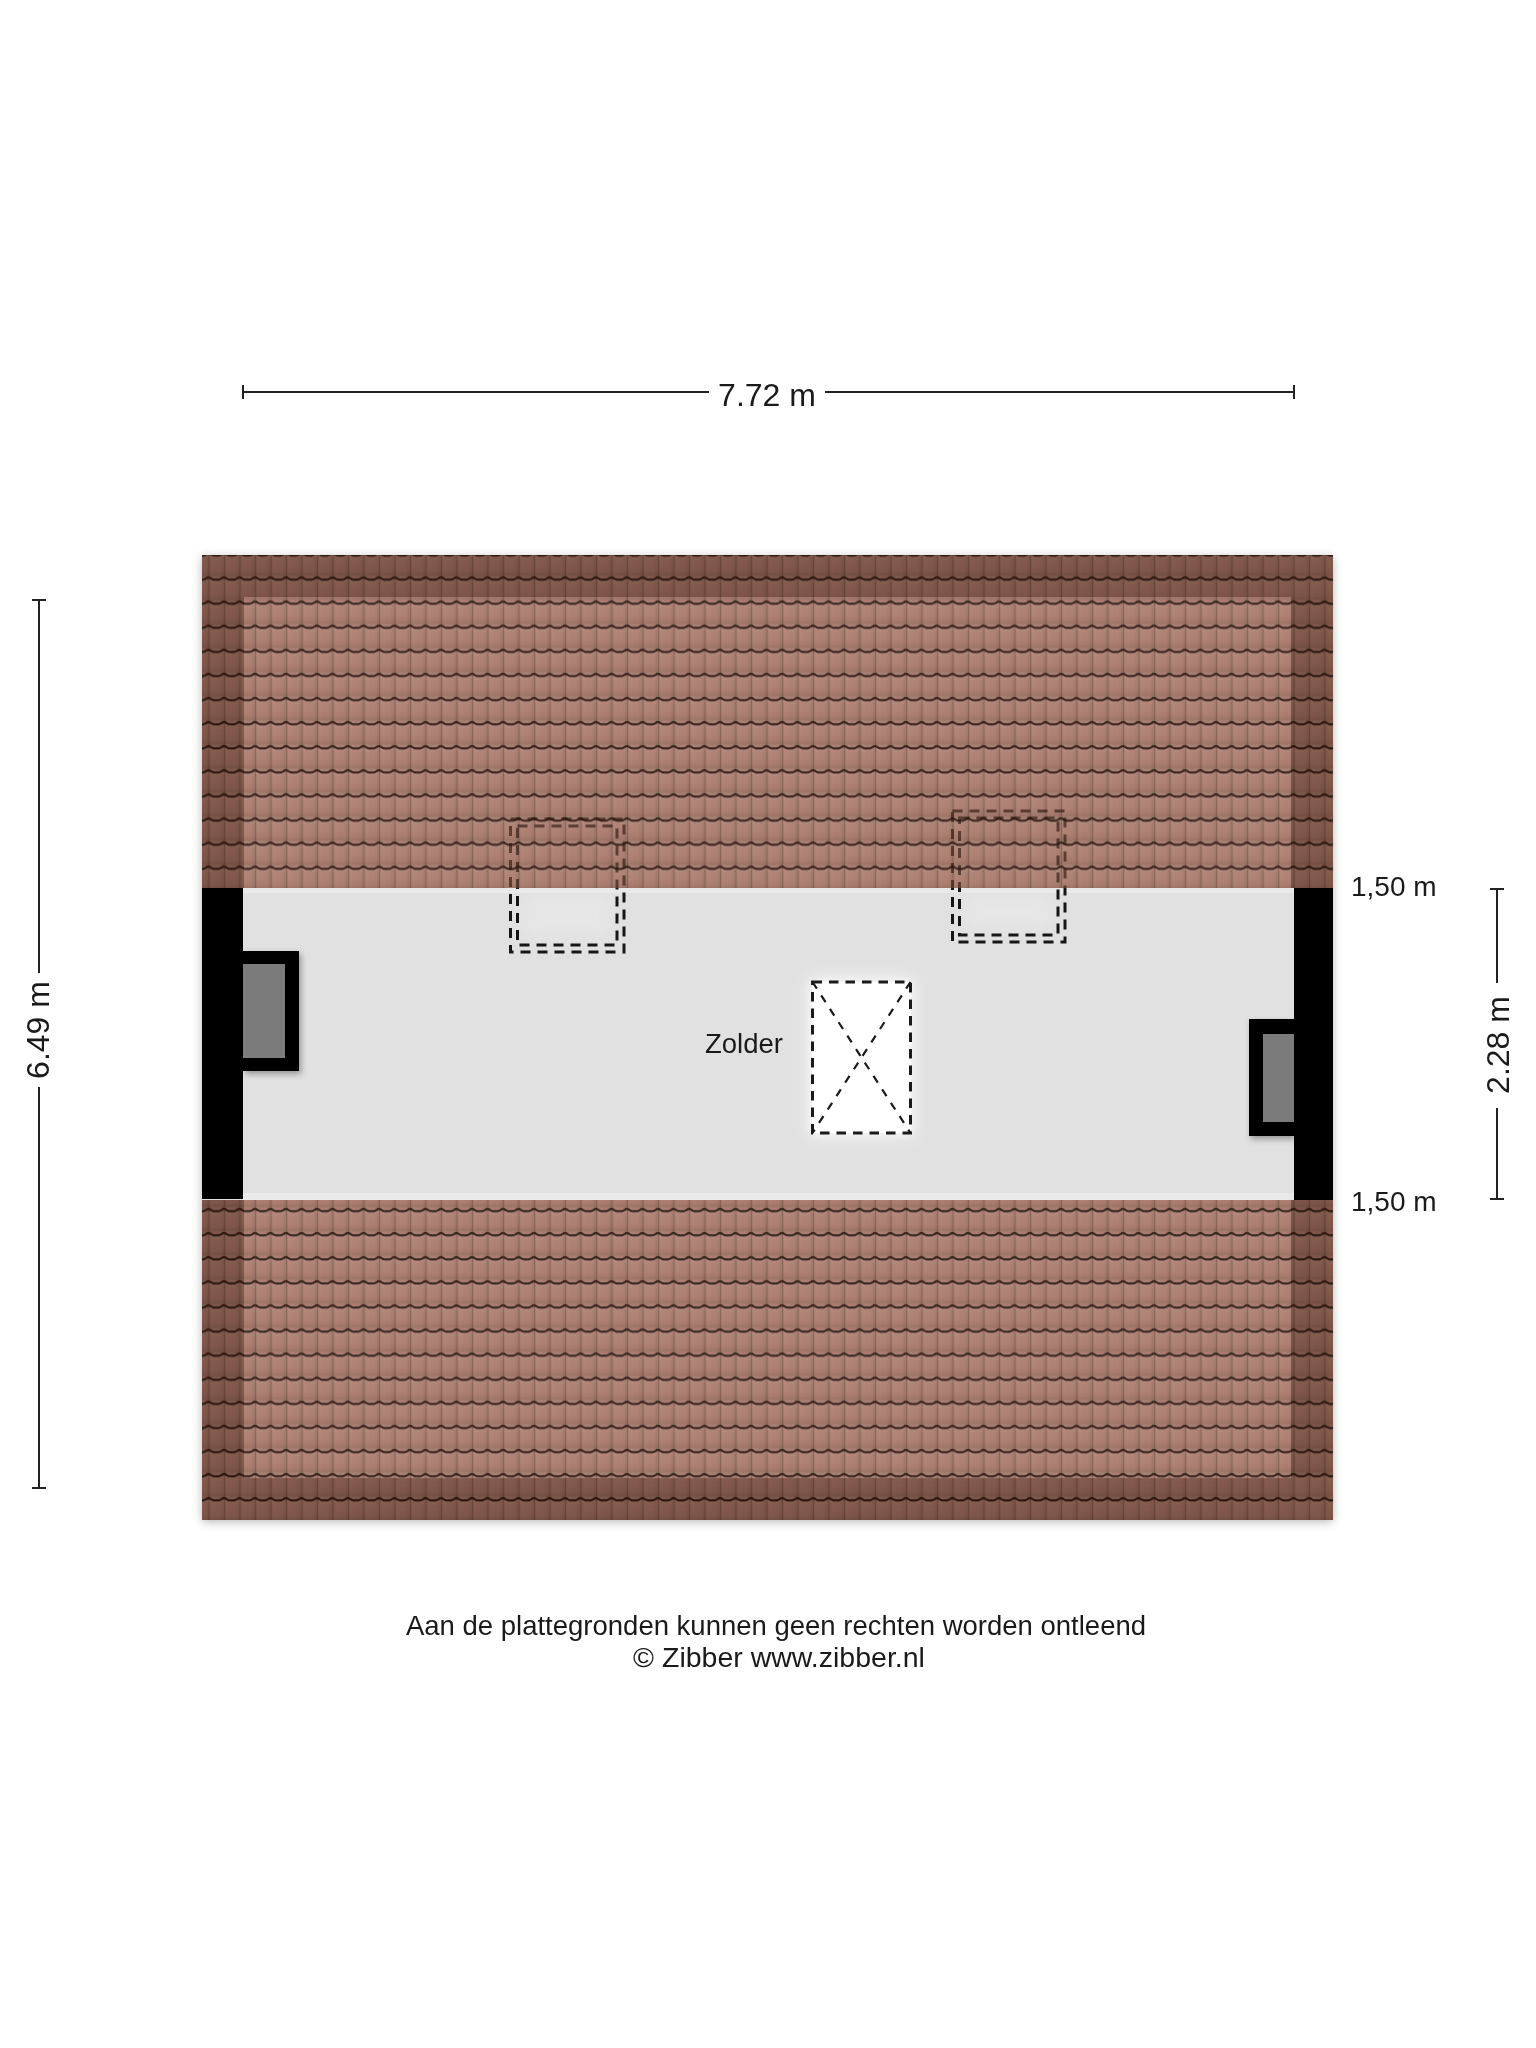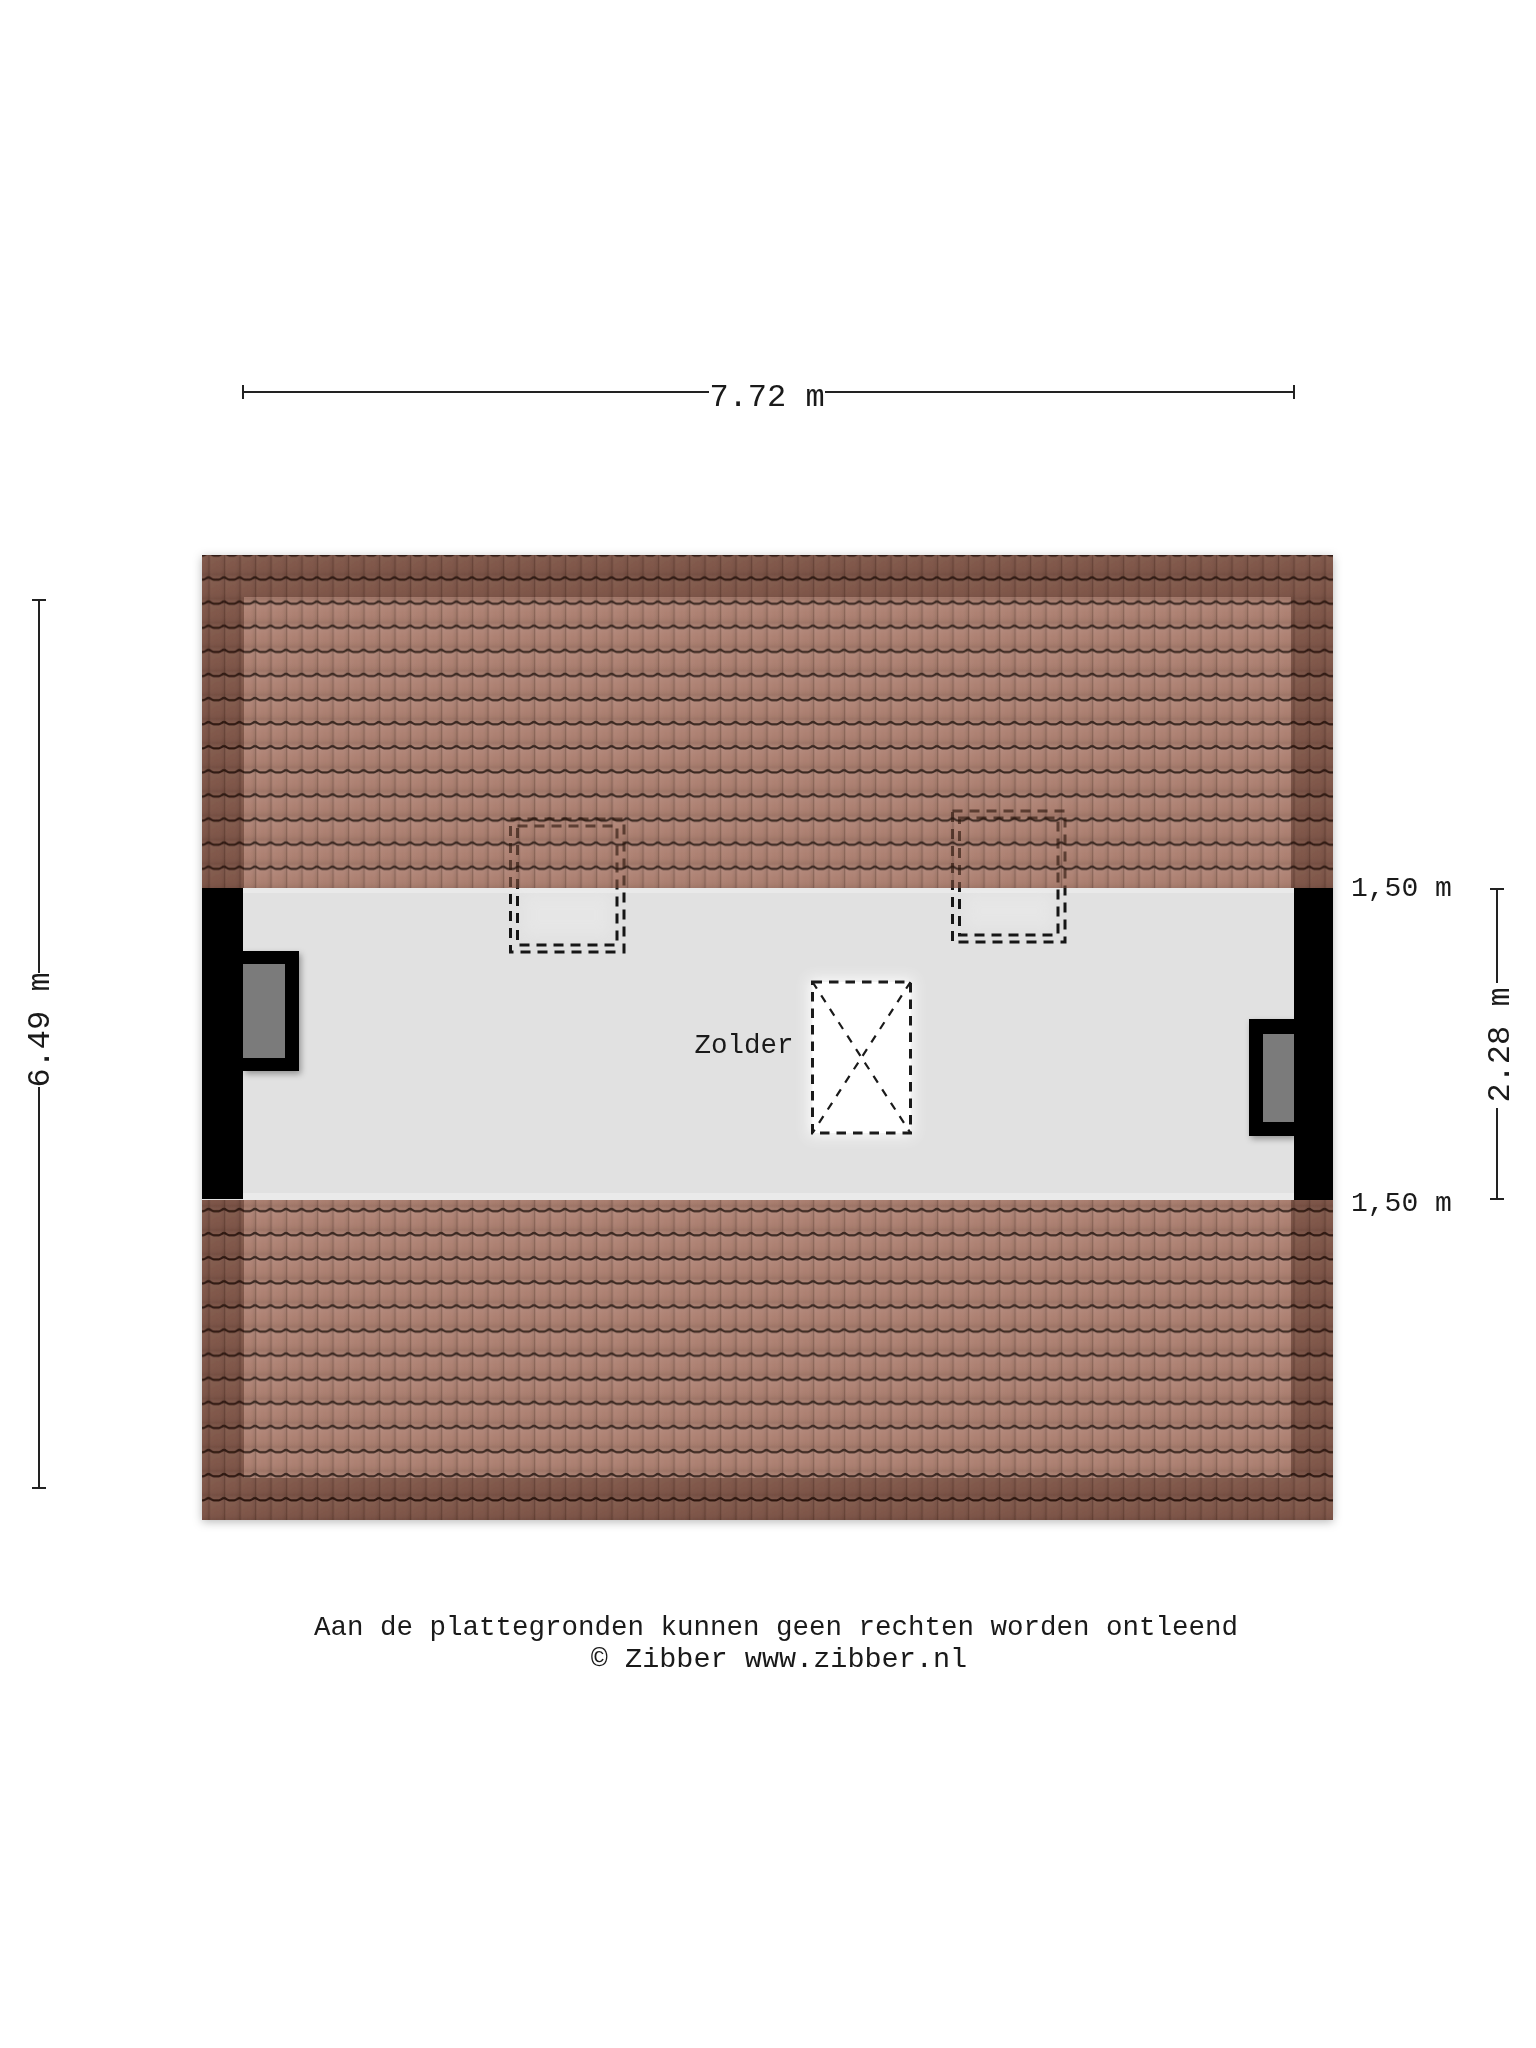--- a/index.html
+++ b/index.html
@@ -1,17 +1,17 @@
 <!DOCTYPE html>
 <html><head>
 <meta charset="utf-8">
 <style>
   html,body{margin:0;padding:0;background:#ffffff;}
   .page{position:relative;width:1536px;height:1892px;background:#ffffff;overflow:hidden;
-        font-family:Liberation Mono, monospace;}
+        font-family:Liberation Sans, sans-serif;}
   svg{display:block;}
 </style>
 </head>
 <body>
 <div class="page">
 <svg width="1536" height="2048" viewBox="0 0 1536 2048" xmlns="http://www.w3.org/2000/svg" xmlns:xlink="http://www.w3.org/1999/xlink">
 <defs>
   <g id="tilecell">
     <rect x="0" y="0" width="15.5" height="24.1" fill="#a87868"></rect>
     <rect x="0" y="0" width="15.5" height="24.1" fill="url(#rowshade)"></rect>

